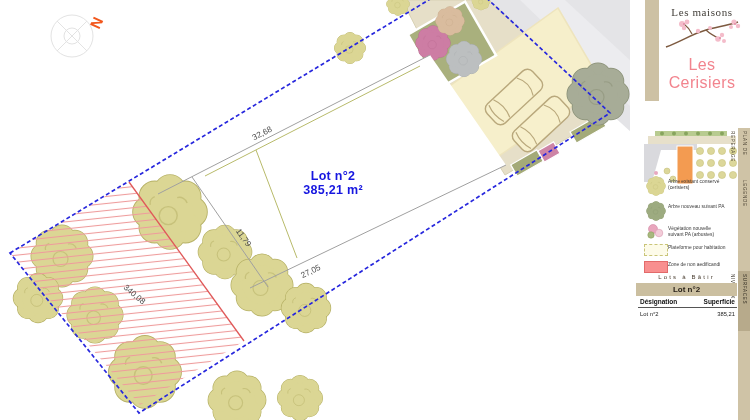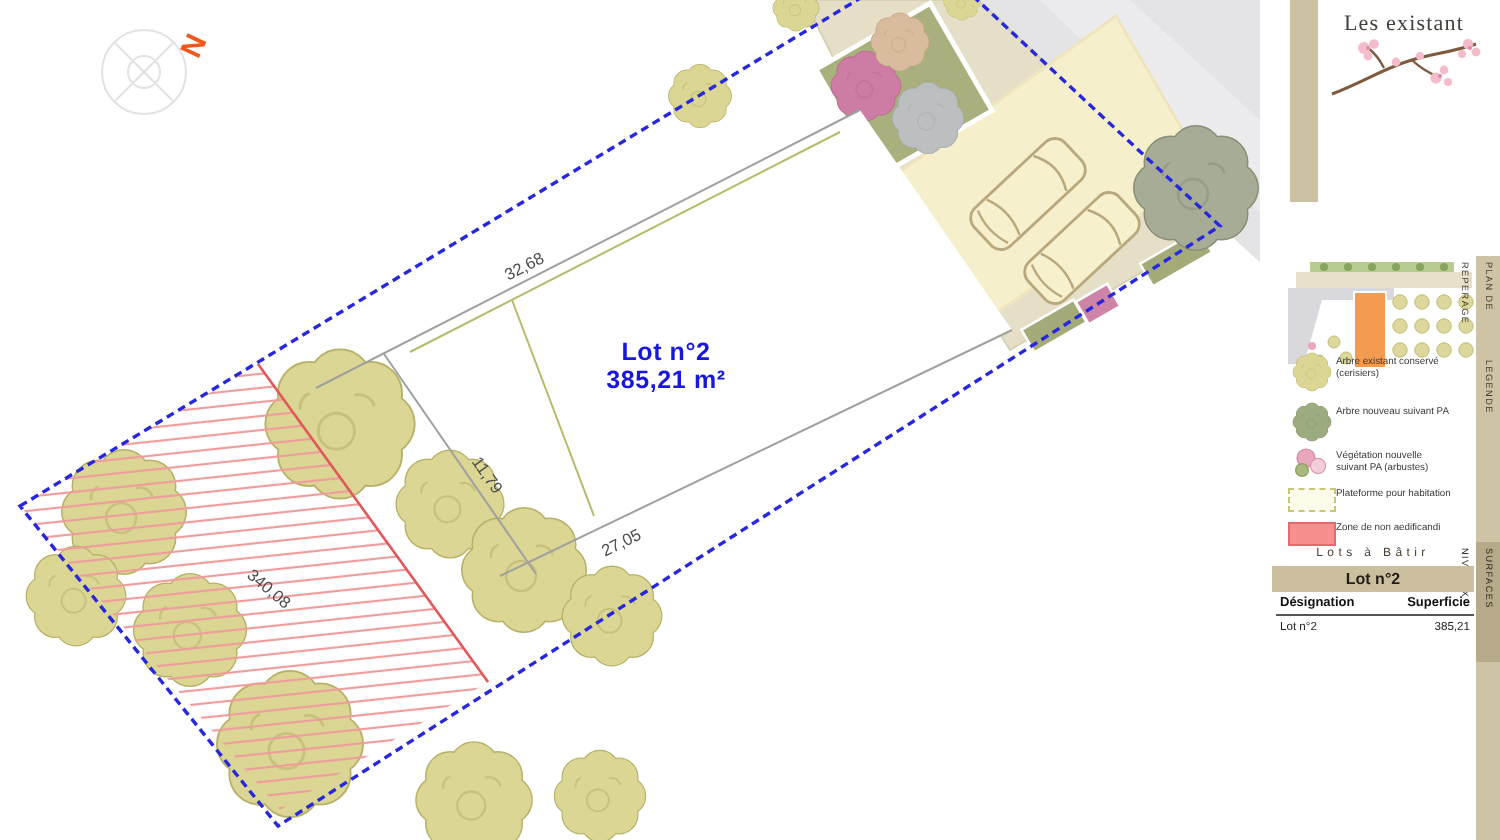--- a/index.html
+++ b/index.html
@@ -174,21 +174,21 @@
 
     <text class="lotlabel" x="333" y="180" text-anchor="middle">Lot n°2</text>
     <text class="lotlabel" x="333" y="194" text-anchor="middle">385,21 m²</text>
   </svg>
 
   
   <div class="sidebar">
     <div class="brand-bar"></div>
 
     <div class="brand">
-      <div class="brand-top">Les existant</div>
+      <div class="brand-top">Les maisons</div>
       <svg width="84" height="34" viewBox="0 0 84 34">
         <path d="M6,29 C 22,23 32,16 46,12 C 56,9 66,8 78,4" fill="none" stroke="#7d5a40" stroke-width="1.5"></path>
         <path d="M46,12 C 50,16 54,18 60,21 M32,16 C 30,12 28,9 24,6" fill="none" stroke="#7d5a40" stroke-width="1.2"></path>
         <g fill="#f4bcca">
           <circle cx="22" cy="6" r="3"></circle>
             <circle cx="27" cy="4" r="2.4"></circle>
             <circle cx="24" cy="10" r="2.2"></circle>
           <circle cx="38" cy="13" r="2.2"></circle>
             <circle cx="50" cy="10" r="2"></circle>
           <circle cx="58" cy="21" r="2.8"></circle>
@@ -197,20 +197,21 @@
           <circle cx="74" cy="4" r="2.6"></circle>
             <circle cx="78" cy="8" r="2.2"></circle>
             <circle cx="71" cy="9" r="2"></circle>
         </g>
         <g fill="#e08ba4">
           <circle cx="24" cy="6" r="1"></circle>
             <circle cx="60" cy="20" r="1"></circle>
             <circle cx="75" cy="6" r="1"></circle>
         </g>
       </svg>
+      <div class="brand-name">Les Cerisiers</div>
     </div>
 
     <svg class="thumb" width="96" height="58" viewBox="0 0 96 58">
       <rect x="13" y="2" width="72" height="5" fill="#b8cb90"></rect>
       <g fill="#87a45e">
         <circle cx="20" cy="4.5" r="2"></circle>
           <circle cx="32" cy="4.5" r="2"></circle>
           <circle cx="44" cy="4.5" r="2"></circle>
         <circle cx="56" cy="4.5" r="2"></circle>
           <circle cx="68" cy="4.5" r="2"></circle>

